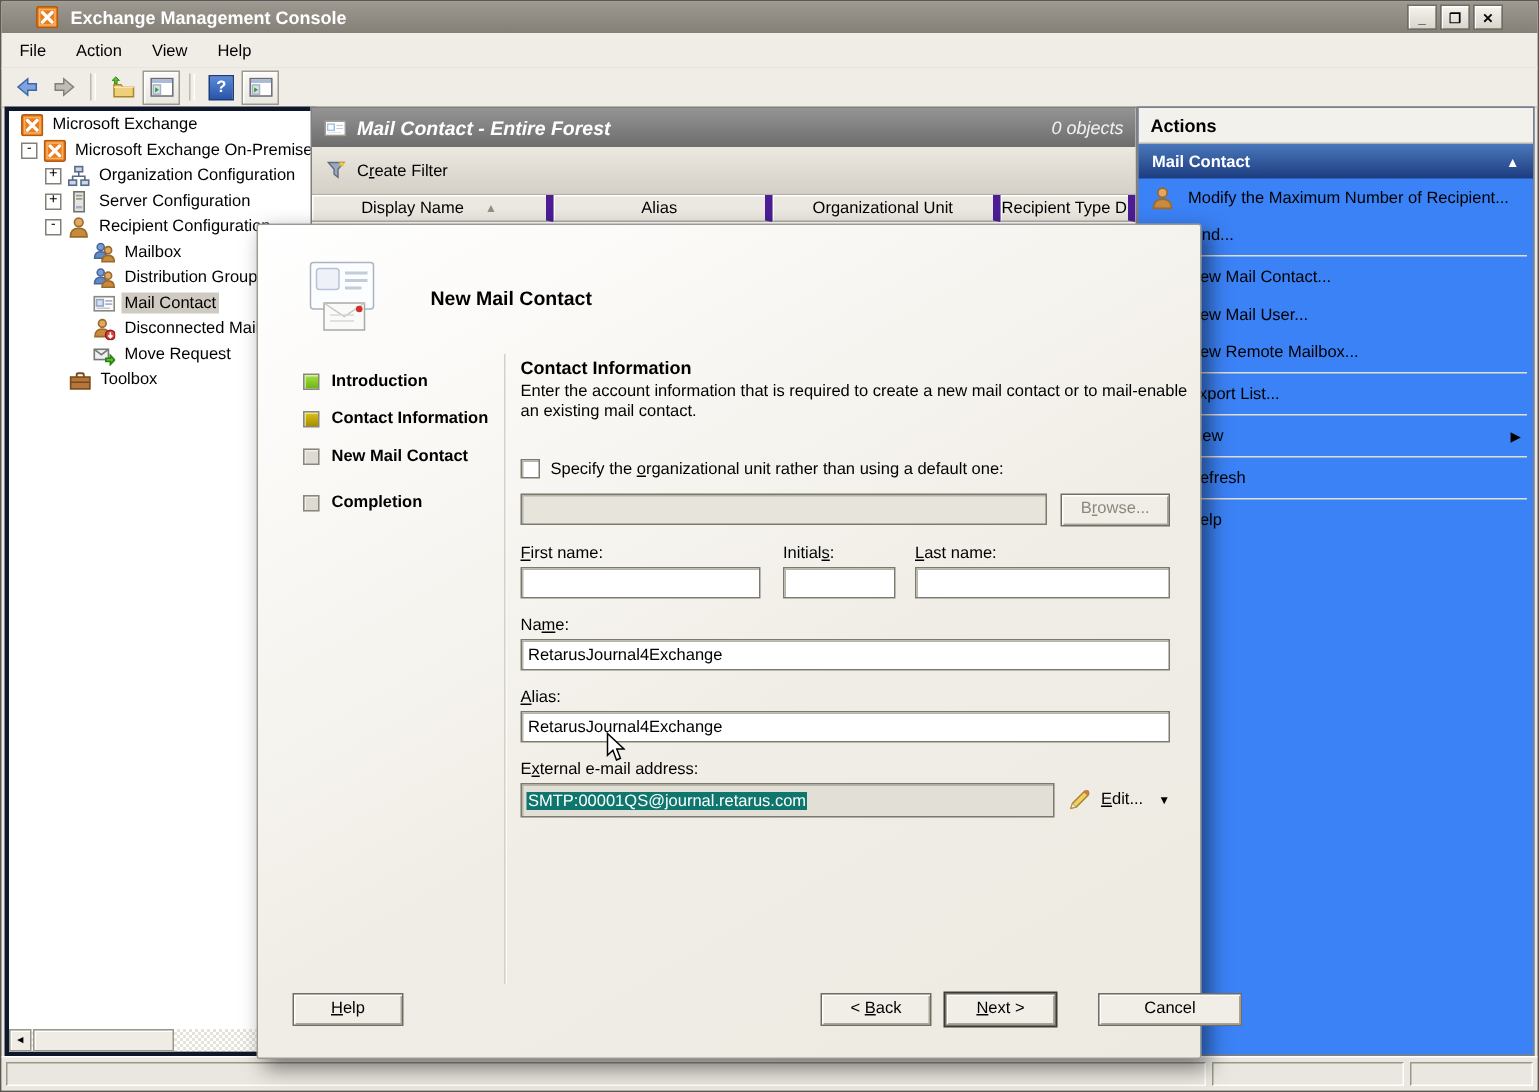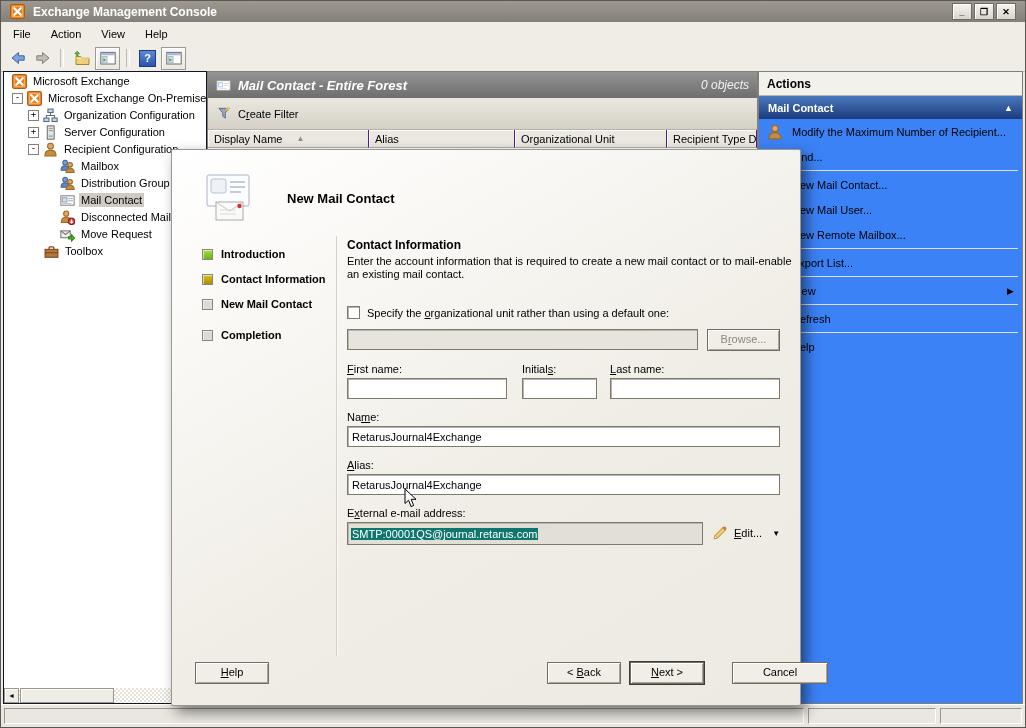--- a/index.html
+++ b/index.html
@@ -2,38 +2,38 @@
 <html><head>
 <meta charset="utf-8">
 <style>
   html,body{margin:0;padding:0;background:#4a4a4a;}
   .app{position:relative;width:1026px;height:728px;background:#EDEAE3;overflow:hidden;
        font-family:"Liberation Sans",sans-serif;font-size:11px;color:#000;
        border:1px solid #5A5850;box-sizing:border-box;}
   svg{display:block;}
   
   .titlebar{position:absolute;left:0;top:0;right:0;height:21px;
-    background:linear-gradient(#9d9991,#847f77);display:flex;align-items:center;padding:0 9px;gap:4px;}
+    background:linear-gradient(#9d9991,#847f77);display:flex;align-items:center;padding:0 23px;gap:4px;}
   .titlebar .title{color:#fff;font-weight:bold;font-size:12px;}
   .winbtns{margin-left:auto;display:flex;gap:2px;}
   .wbtn{width:18px;height:15px;background:linear-gradient(#F6F4EF,#D9D5CC);
     border:1px solid #6F6D64;box-shadow:inset 1px 1px 0 #fff;
     font-size:9px;font-weight:bold;display:flex;align-items:center;justify-content:center;cursor:default;}
   
   .menubar{position:absolute;left:0;top:21px;right:0;height:23px;background:#F0EDE7;
     border-bottom:1px solid #D2CEC5;display:flex;align-items:center;padding-left:2px;}
   .menu-item{padding:3px 10px;}
   .toolbar{position:absolute;left:0;top:44px;right:0;height:26px;background:#F0EDE7;
     border-bottom:1px solid #C6C2B8;display:flex;align-items:center;padding-left:5px;gap:2px;}
   .tbtn{width:23px;height:21px;display:flex;align-items:center;justify-content:center;}
   .tbtn.framed{border:1px solid #9D9A90;background:linear-gradient(#FBFAF7,#EAE7DF);box-shadow:inset 1px 1px 0 #fff;}
   .tsep{width:2px;height:18px;border-left:1px solid #BDB9AF;border-right:1px solid #fff;margin:0 4px;}
   
   .tree{position:absolute;left:2px;top:70px;width:202px;bottom:23px;background:#fff;
-    border:1px solid #0f172a;overflow:hidden;}
+    border:3px solid #0f172a;overflow:hidden;}
   .trow{height:16px;display:flex;align-items:center;white-space:nowrap;margin-top:1px;}
   .toggle{width:9px;height:9px;border:1px solid #848078;background:#fff;flex:none;
     font-size:9px;line-height:7px;text-align:center;margin-right:4px;font-family:"DejaVu Sans Mono",monospace;}
   .tico{width:15px;height:15px;margin-right:4px;flex:none;}
   .tlabel{padding:1px 2px;}
   .tlabel.sel{background:#CFCBC2;}
   .hscroll{position:absolute;left:0;bottom:0;height:15px;width:200px;
     background:repeating-conic-gradient(#FFFFFF 0 25%,#E6E3DB 0 50%) 0 0/4px 4px;}
   .harrow{position:absolute;left:0;top:0;width:15px;height:15px;background:#EFECE6;
     border:1px solid #9B978C;box-shadow:inset 1px 1px 0 #fff;font-size:7px;
@@ -42,23 +42,23 @@
     border:1px solid #9B978C;box-shadow:inset 1px 1px 0 #fff;box-sizing:border-box;}
   
   .center{position:absolute;left:206px;top:70px;width:549px;bottom:23px;background:#fff;
     border:1px solid #82807A;overflow:hidden;}
   .chead{height:26px;background:linear-gradient(#949494,#6D6D6D);color:#fff;font-weight:bold;
     font-size:13px;display:flex;align-items:center;padding:0 8px;gap:7px;font-style:italic;}
   .ccount{margin-left:auto;font-weight:normal;font-size:12px;color:#F2F2F2;}
   .cfilter{height:31px;background:linear-gradient(#EBE8E0,#D4D0C6);border-bottom:1px solid #B5B1A6;
     display:flex;align-items:center;padding:0 9px;gap:6px;}
   .cols{display:flex;height:18px;background:#EBE8E1;}
-  .col{box-sizing:border-box;border-right:1px solid #4c1d95;border-bottom:1px solid #B3AFA4;
+  .col{box-sizing:border-box;border-right:5px solid #4c1d95;border-bottom:1px solid #B3AFA4;
     box-shadow:inset 1px 1px 0 #fff;padding:0 6px;display:flex;align-items:center;gap:14px;
-    white-space:nowrap;overflow:hidden;}
+    white-space:nowrap;overflow:hidden;justify-content:center;}
   .sortglyph{font-size:8px;color:#93907F;}
   
   .actions{position:absolute;left:757px;top:70px;right:2px;bottom:23px;background:#3b82f6;
     border:1px solid #82807A;overflow:hidden;}
   .ahead{height:23px;display:flex;align-items:center;padding:0 8px;font-weight:bold;font-size:12px;
     background:#F3F1EB;border-bottom:1px solid #B8B5AC;}
   .agroup{height:23px;background:linear-gradient(#4A78BC,#1C3C7E);color:#fff;font-weight:bold;
     display:flex;align-items:center;padding:0 9px;}
   .agroup .caret{margin-left:auto;font-size:9px;}
   .aitem{display:flex;align-items:center;gap:9px;padding:5px 8px;height:15px;}

